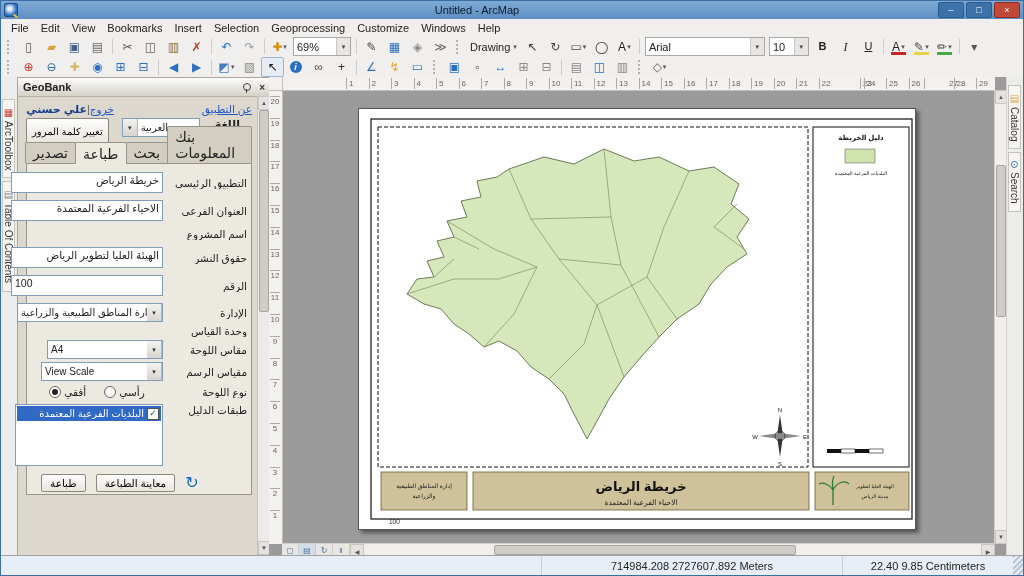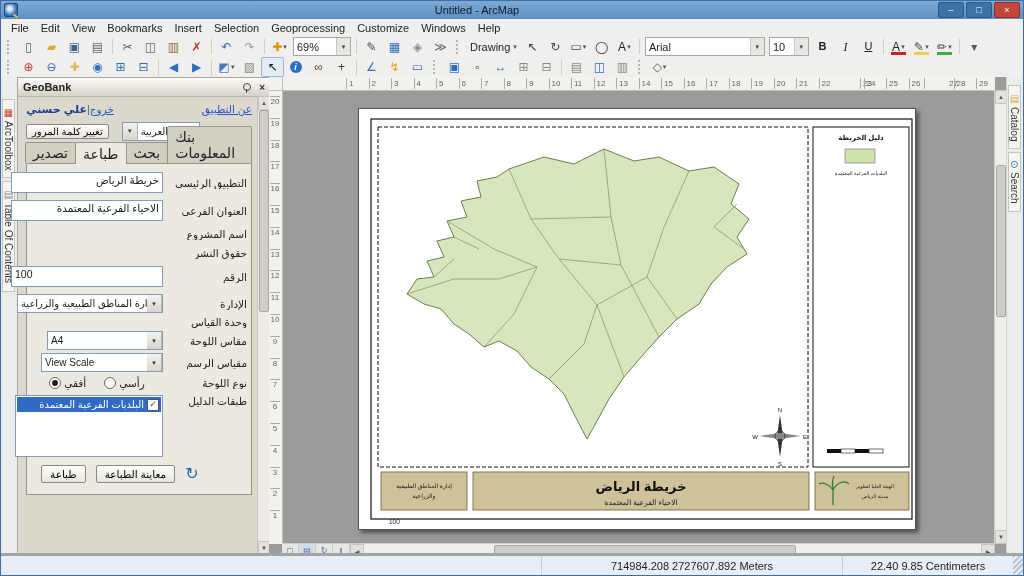--- a/index.html
+++ b/index.html
@@ -65,21 +65,21 @@
   .pin{width:6px;height:6px;border:1px solid #444;border-radius:50%;position:relative;margin-right:3px}
   .pin:after{content:"";position:absolute;left:2px;top:5px;width:1px;height:4px;background:#444}
   .gb-x{font-size:10px;color:#333}
   .gb-body{position:relative;flex:1;padding:3px 16px 0 6px}
   .gb-scroll{position:absolute;right:0;top:18px;bottom:0;width:12px;background:#ecebe7;border-left:1px solid #c4c2bc}
   .gb-user-row{display:flex;align-items:center;height:18px;padding:0 2px}
   .gb-user{font-weight:bold;color:#1a3c8c}
   .gb-sep{color:#666}
   .gb-link{color:#2255cc;text-decoration:underline;font-size:10.5px;cursor:pointer}
   .flex-spacer{flex:1}
-  .gb-lang-row{display:flex;align-items:center;gap:13px;height:26px;padding:0 2px}
+  .gb-lang-row{display:flex;gap:13px;height:26px;padding:0 2px}
   .btn{background:linear-gradient(#fdfdfc,#e8e5de);border:1px solid #8a887f;border-radius:2px;padding:2px 8px;font-size:10.5px}
   .btn.small{padding:1px 5px;font-size:10px}
   .gb-lang-label{font-weight:bold;margin-left:2px}
   .gb-combo{height:17px;border:1px solid #7f9db9;background:#fff;display:flex;align-items:stretch;flex:none}
   .gb-combo.lang{width:76px}
   .gb-combo-arrow{width:14px;background:linear-gradient(#f4f3f0,#d8d5cd);border-right:1px solid #b8b5ad;font-size:7px;
     display:flex;align-items:center;justify-content:center;color:#333}
   .gb-combo-text{flex:1;display:flex;align-items:center;justify-content:flex-end;padding:0 3px;font-size:10px;
     direction:rtl;white-space:nowrap;overflow:hidden}
   .gb-tabs{display:flex;justify-content:flex-end;height:19px;align-items:flex-end;padding:0 2px}
@@ -126,21 +126,21 @@
   .sb-bottom{position:absolute;bottom:0;left:0;right:0}
   #hscroll-row{position:absolute;left:13px;right:12px;bottom:0;height:12px;background:#f0efec;border-top:1px solid #d0cec9;
     display:flex;align-items:stretch}
   .mini-btn{width:16px;display:flex;align-items:center;justify-content:center;font-size:8px;color:#4a6d9c;
     background:#e8e6e2;border-right:1px solid #cfcdc7}
   .mini-btn.pressed{background:#d4dce8}
   .htrack{flex:1;position:relative}
   .hthumb{position:absolute;left:130px;width:300px;top:1px;bottom:1px;background:#cfcdc7;border:1px solid #a8a6a0;border-radius:2px}
 
   
-  #statusbar{position:absolute;left:0;right:0;bottom:0;height:19px;background:#e7eef7;border-top:3px solid #a3a3a3;
+  #statusbar{position:absolute;left:0;right:0;bottom:0;height:19px;background:#e7eef7;border-top:1px solid #a3a3a3;
     display:flex;align-items:center;font-size:11px}
   .sb-cell{padding:0 10px;border-left:1px solid #c2cfdd;height:100%;display:flex;align-items:center;justify-content:center;white-space:nowrap}
   .sb-cell.meters{min-width:280px}
   .sb-cell.cm{min-width:150px}
   .sb-grip{width:10px;height:100%;background:repeating-linear-gradient(135deg,#b8c6d8 0 2px,transparent 2px 4px)}
   svg text{font-family:"Liberation Sans","DejaVu Sans",sans-serif}
 </style>
 </head>
 <body>
 
@@ -425,20 +425,21 @@
             </div>
             <div class="gb-row">
               <div class="gb-label">العنوان الفرعي</div>
               <div class="gb-input" style="width: 144px;">الاحياء الفرعية المعتمدة</div>
             </div>
             <div class="gb-row">
               <div class="gb-label">اسم المشروع</div>
             </div>
             <div class="gb-row">
               <div class="gb-label">حقوق النشر</div>
+              <div class="gb-input" style="width: 144px;">الهيئة العليا لتطوير الرياض</div>
             </div>
             <div class="gb-row">
               <div class="gb-label">الرقم</div>
               <div class="gb-input" style="width: 144px; direction: ltr; text-align: left;">100</div>
             </div>
             <div class="gb-row combo-row">
               <div class="gb-label">الإدارة</div>
               <div class="gb-combo" style="width: 144px;">
                 <span class="gb-combo-arrow">▾</span>
                 <span class="gb-combo-text">إدارة المناطق الطبيعية والزراعية</span>

